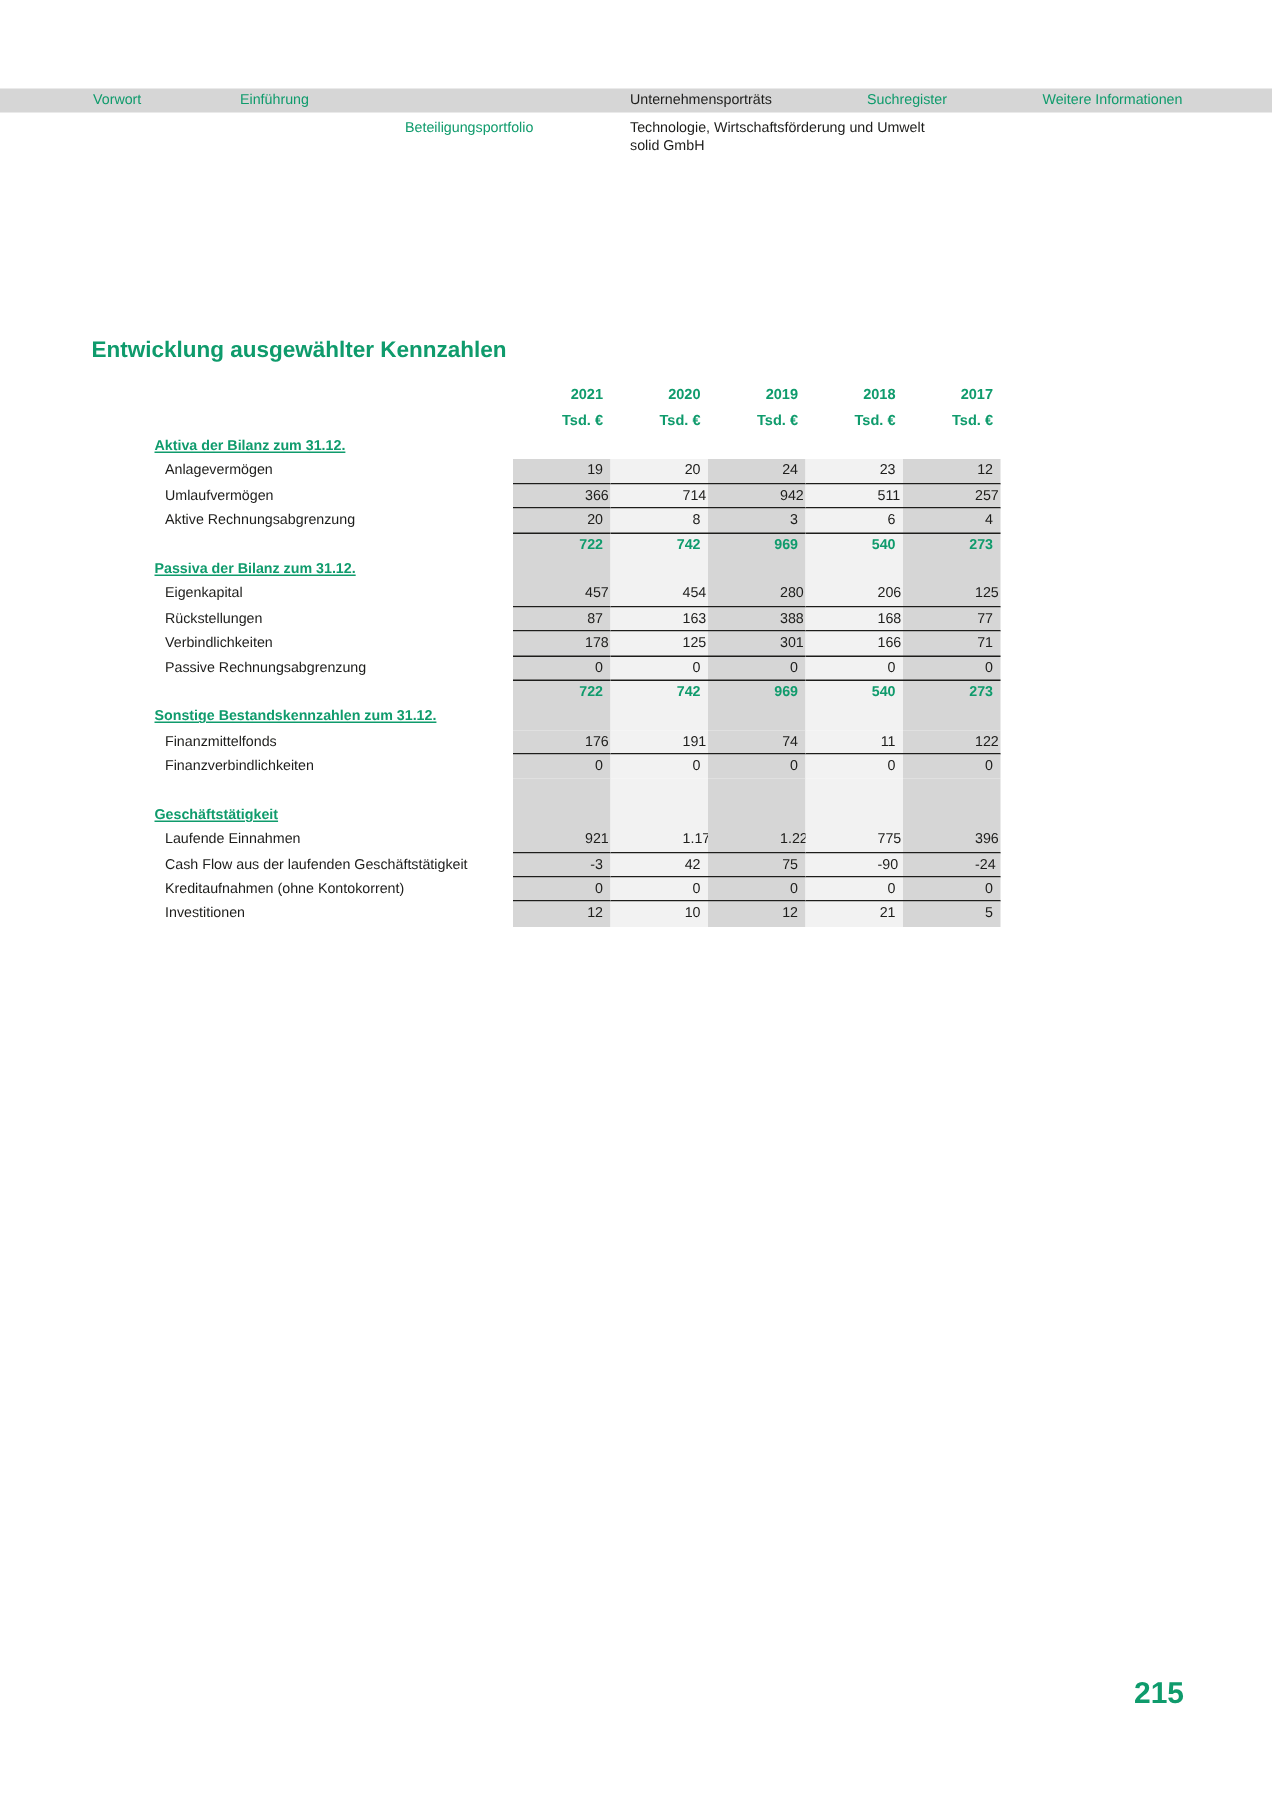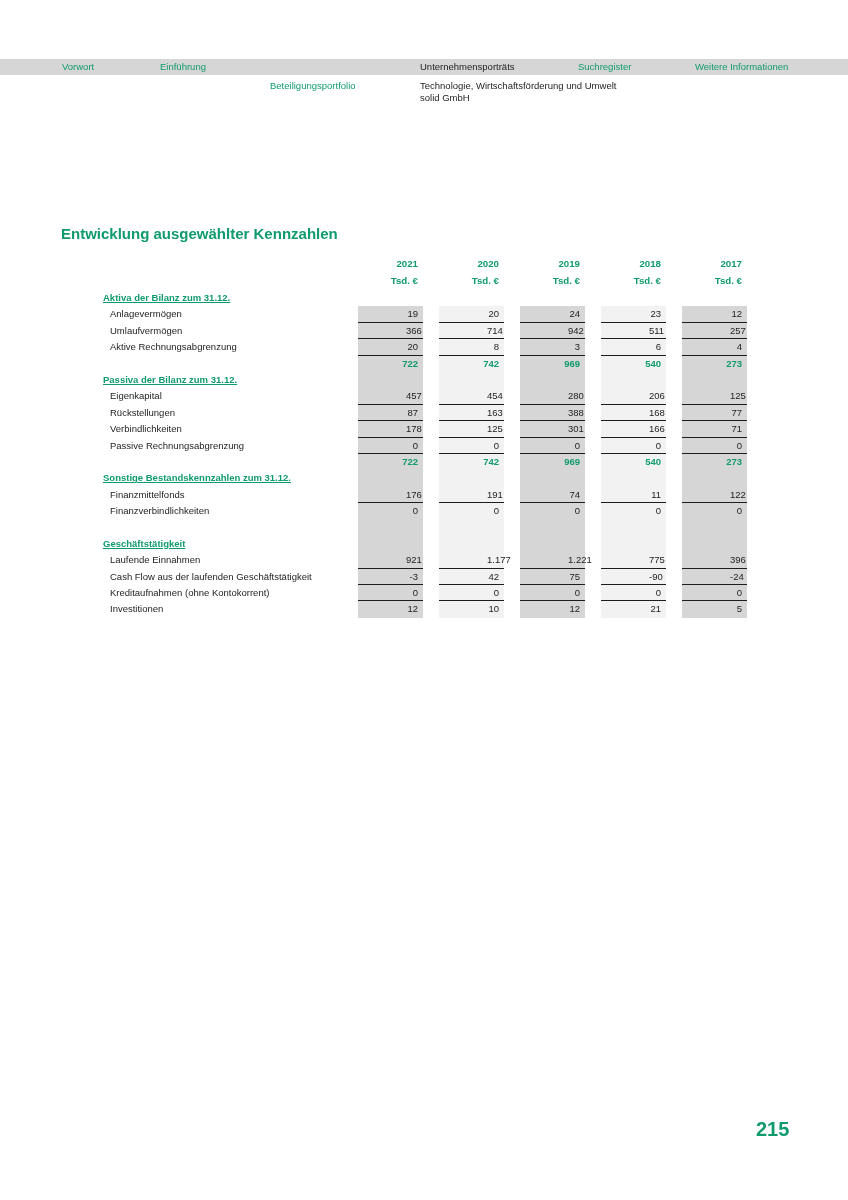--- a/index.html
+++ b/index.html
@@ -51,21 +51,21 @@
     font-size: 15px; font-weight: bold; color: var(--green);
     white-space: nowrap;
     margin-top: 24px;
   }
 
   
   .table {
     position: absolute; left: 103px; top: 256px;
     display: grid;
     grid-template-columns: 239px repeat(5, 65px);
-    column-gap: 16px;
+    column-gap: 0;
     grid-template-rows: 17px 17px;
     grid-auto-rows: 16.4px;
   }
   .hcell {
     font-weight: bold; color: var(--green);
     text-align: right; padding-right: 5px;
     font-size: 9.7px; line-height: 16px;
     box-sizing: border-box;
   }
   .cell {

